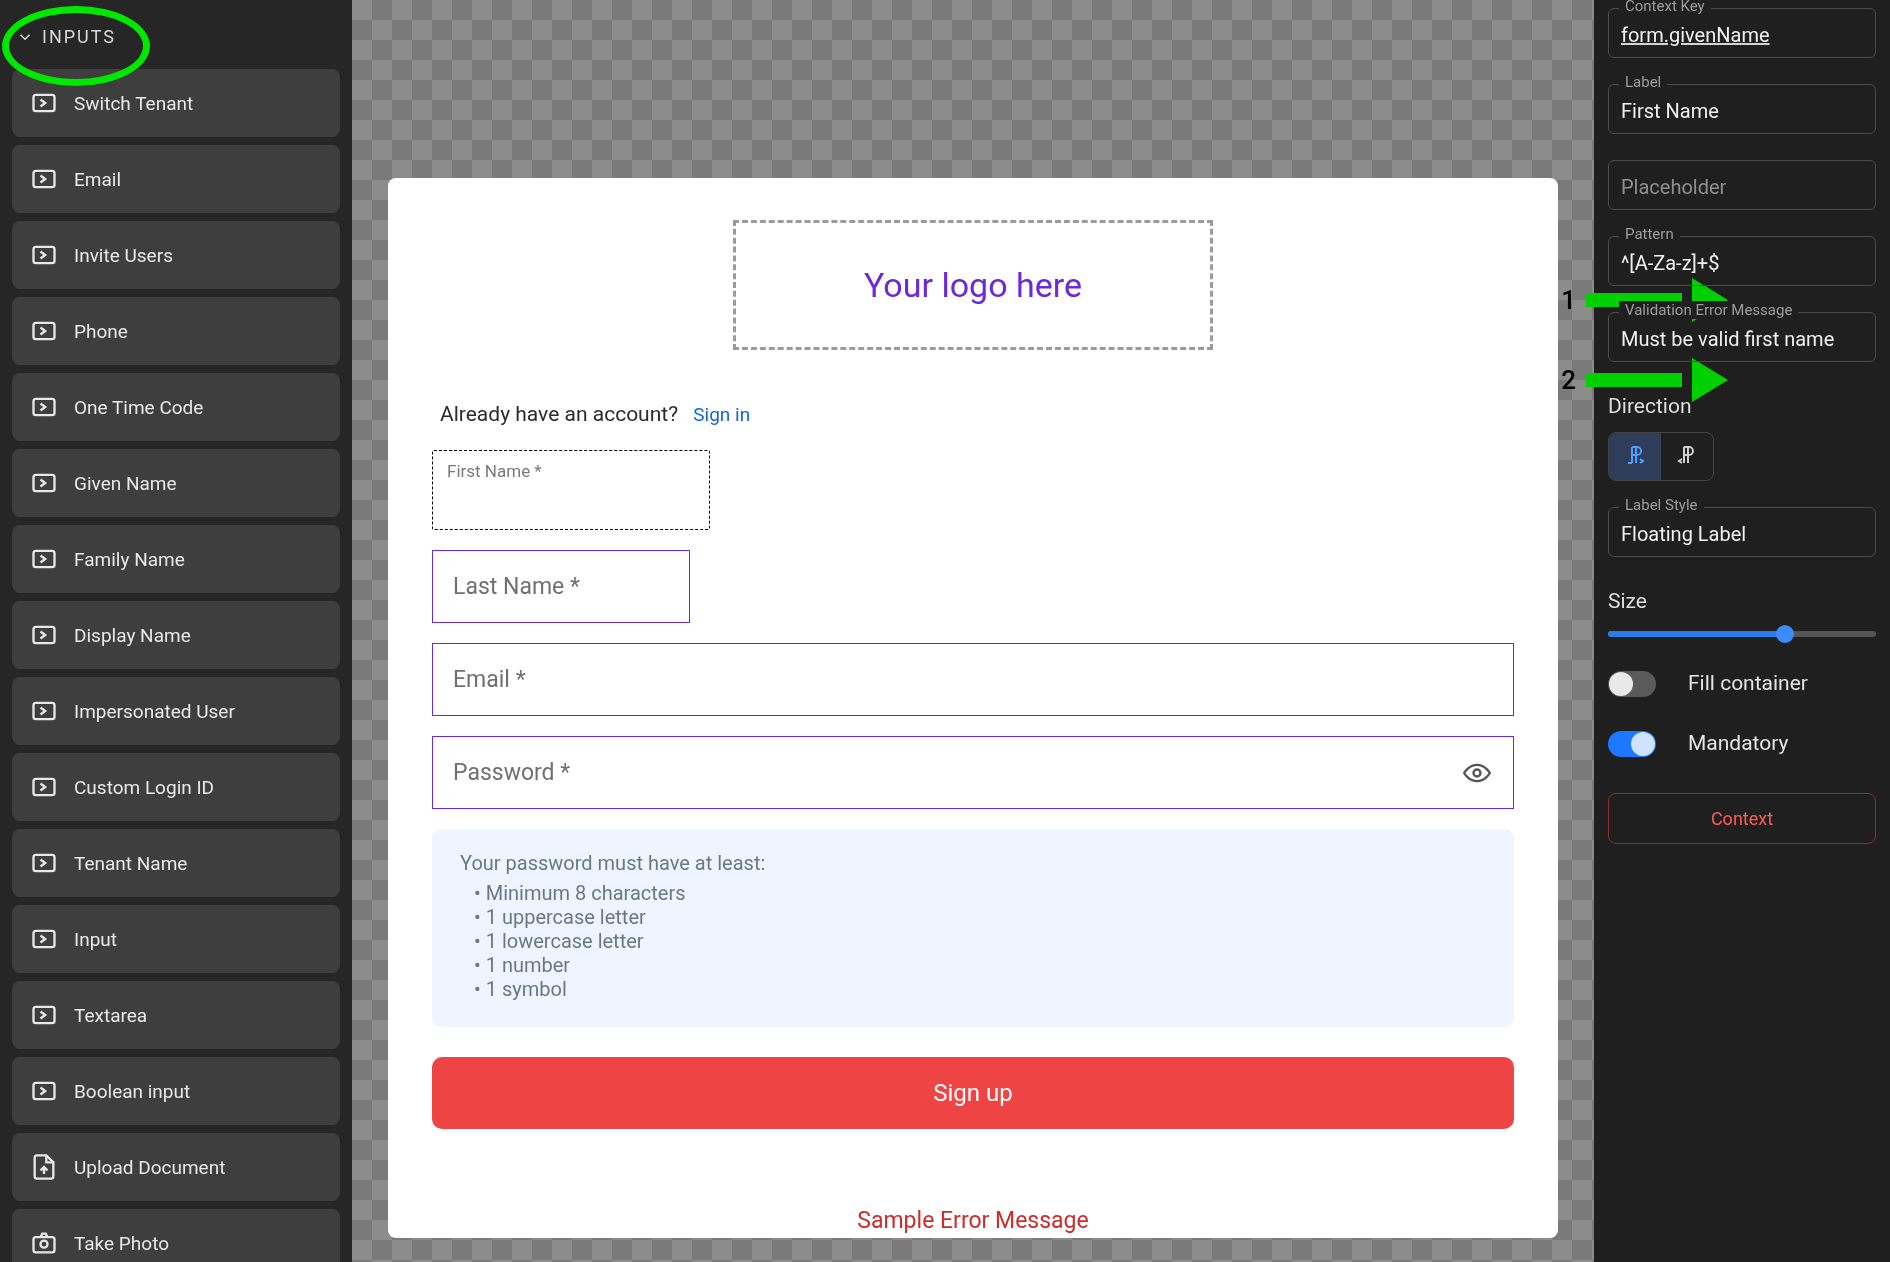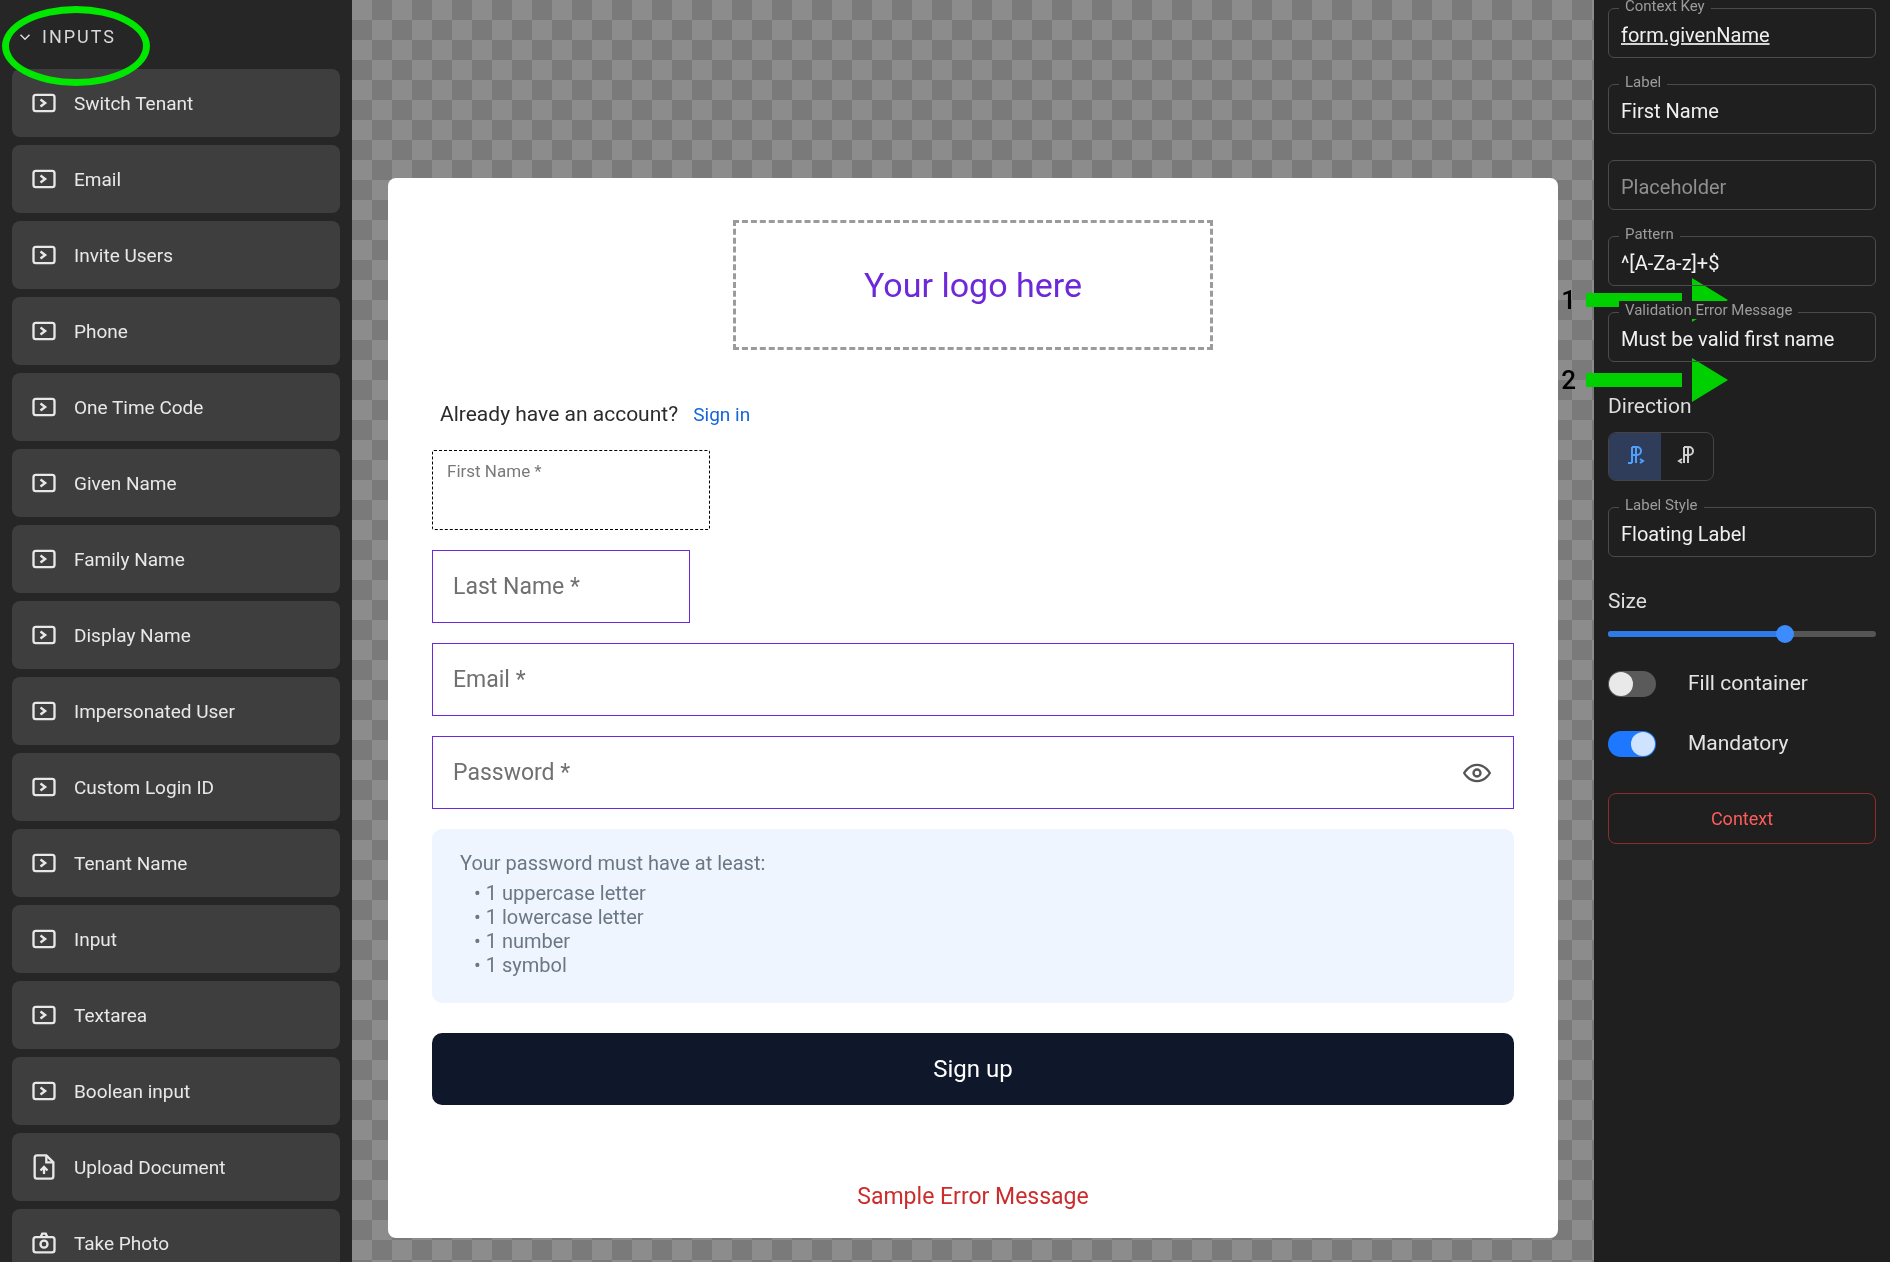--- a/index.html
+++ b/index.html
@@ -132,21 +132,21 @@
     border-radius: 10px;
     padding: 22px 28px 26px;
     color: #6b7785;
     font-size: 20px;
     margin-bottom: 30px;
   }
   .pw-hints ul { list-style: none; margin-top: 6px; padding-left: 14px;}
   .pw-hints li::before { content: "•  "; }
   .signup-btn {
     width: 100%;
-    background: #0f172a;
+    background: #ef4444;
     color: #fff;
     border: none;
     border-radius: 10px;
     padding: 22px;
     font-size: 24px;
     cursor: pointer;
   }
   .err-msg {
     text-align: center;
     color: #cc2c2c;
@@ -418,20 +418,21 @@
       <span>Password *</span>
       <svg class="eye ico-l" viewBox="0 0 24 24" fill="none" stroke="#555" stroke-width="2">
           <path d="M1 12s4-7 11-7 11 7 11 7-4 7-11 7S1 12 1 12z"></path>
           <circle cx="12" cy="12" r="3"></circle>
         </svg>
     </div>
 
     <div class="pw-hints">
       <div>Your password must have at least:</div>
       <ul>
+        <li>Minimum 8 characters</li>
         <li>1 uppercase letter</li>
         <li>1 lowercase letter</li>
         <li>1 number</li>
         <li>1 symbol</li>
       </ul>
     </div>
 
     <button class="signup-btn">Sign up</button>
 
     <div class="err-msg">Sample Error Message</div>

